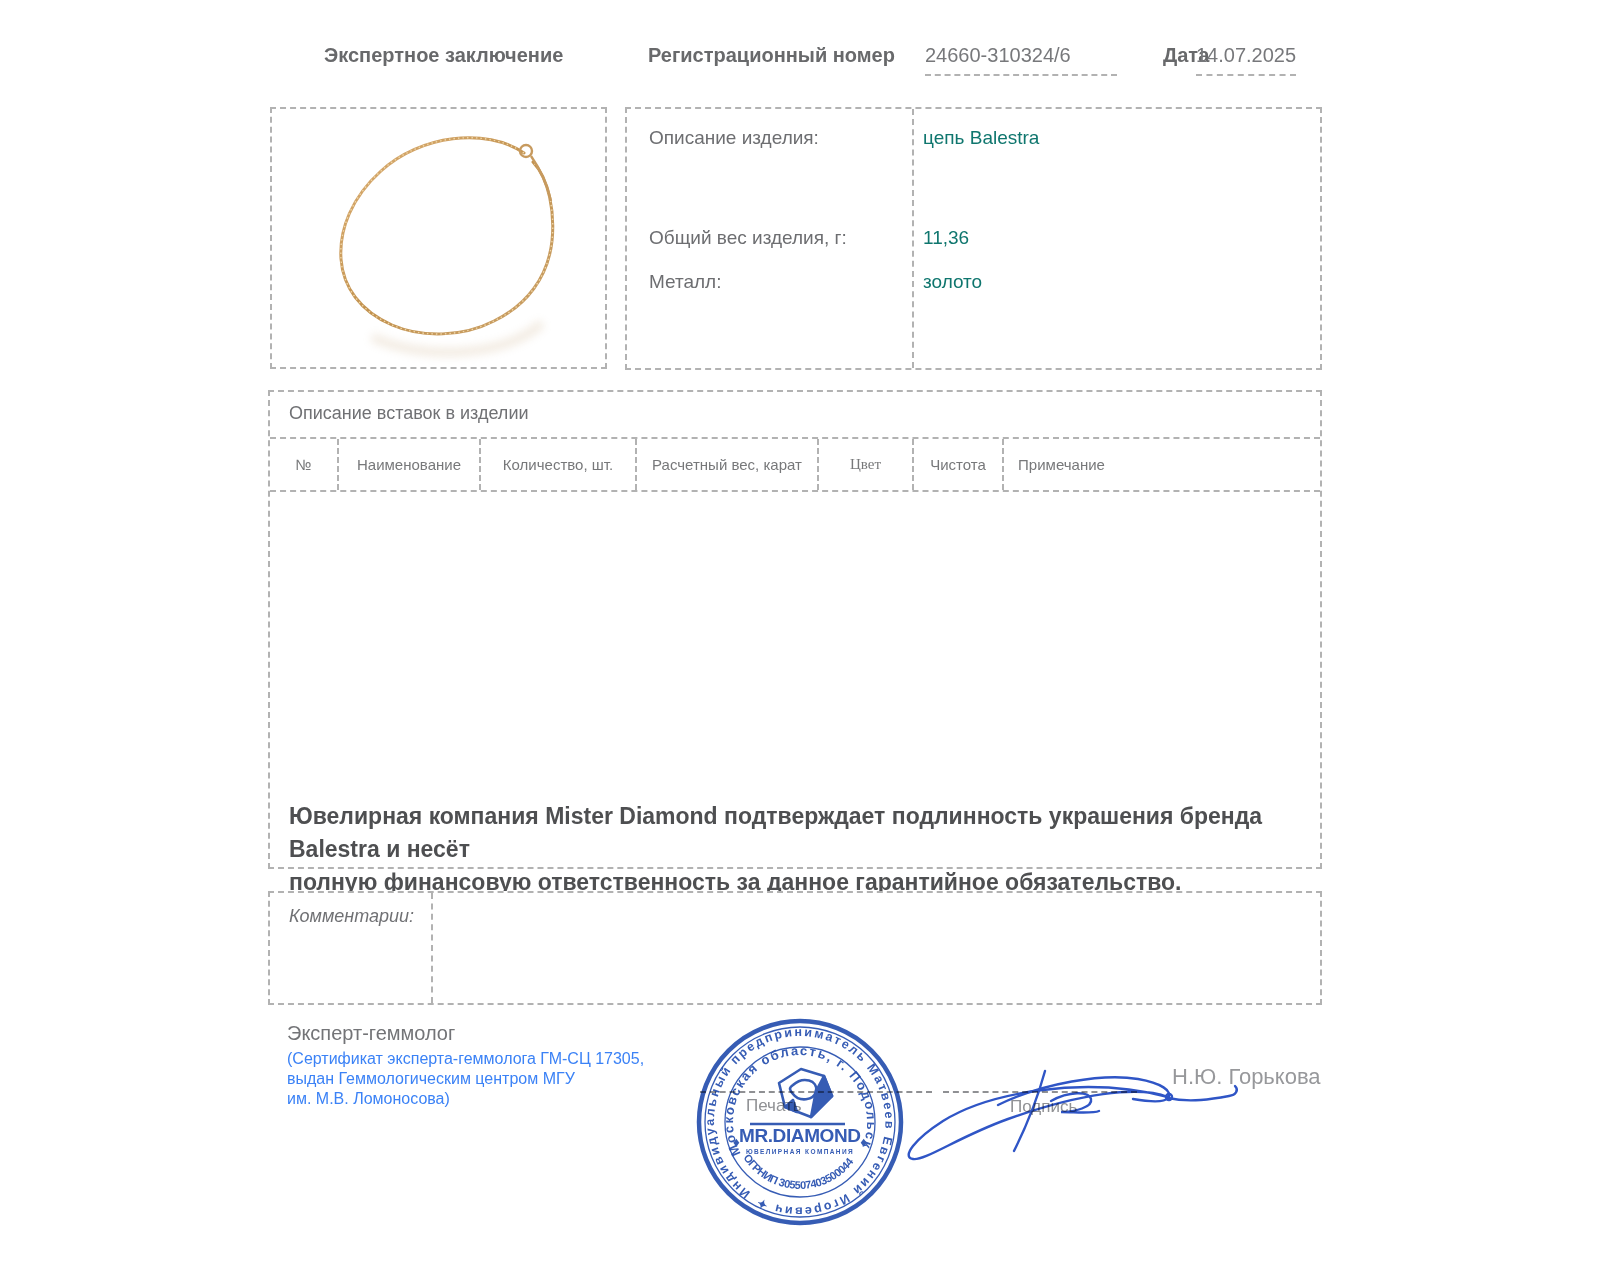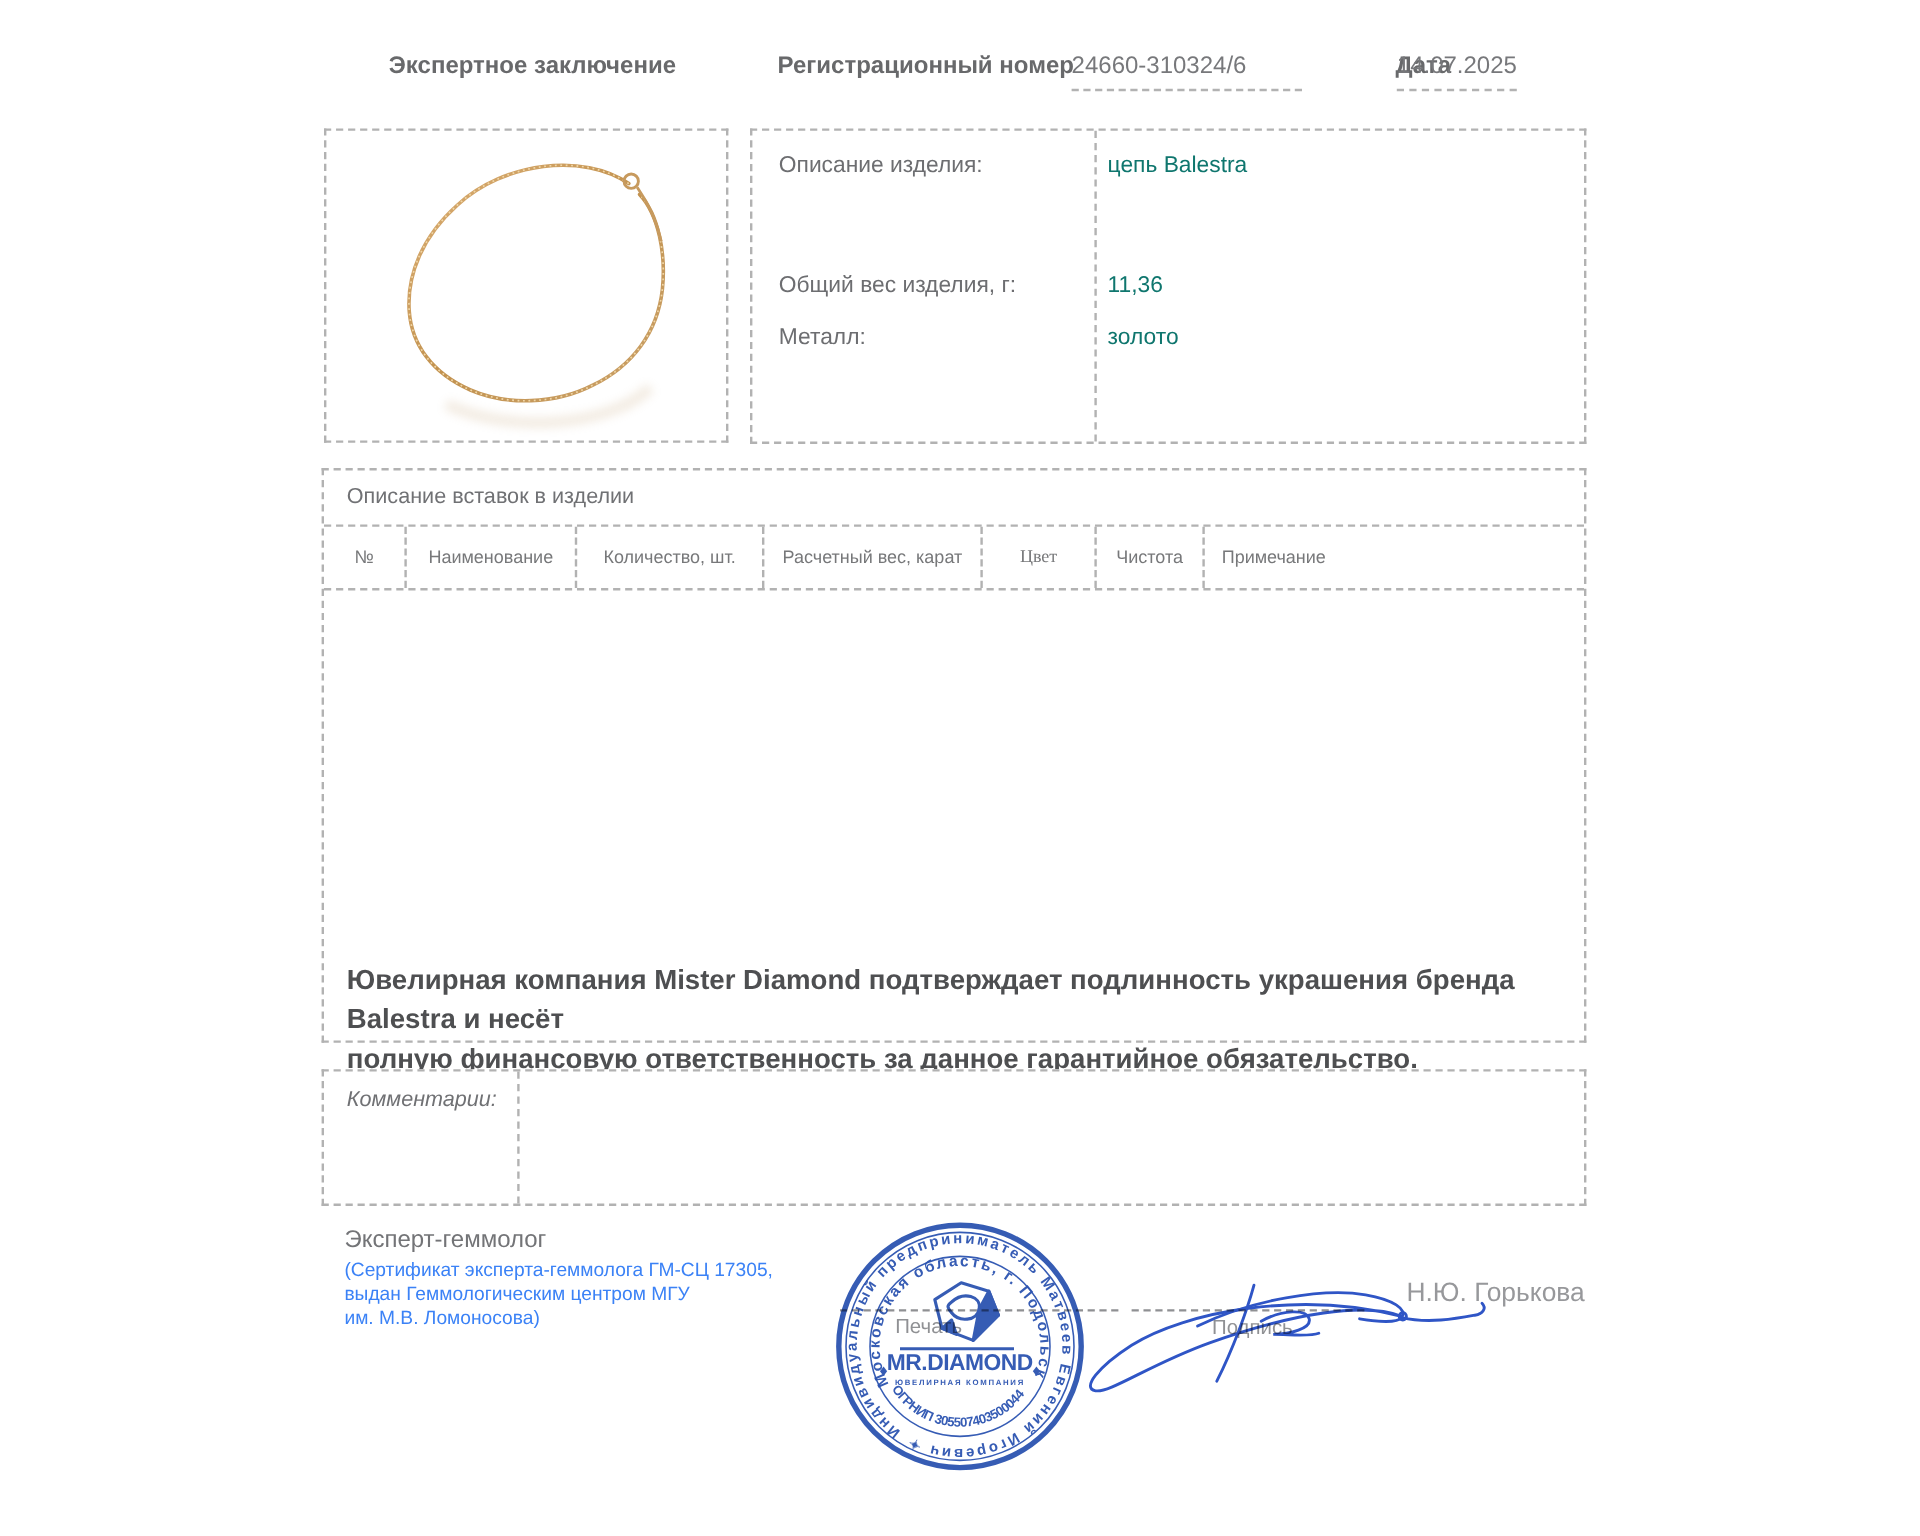--- a/index.html
+++ b/index.html
@@ -1,21 +1,21 @@
 <!DOCTYPE html>
 <html><head>
 <meta charset="utf-8">
 <style>
   html,body{margin:0;padding:0;background:#fff;}
   *{box-sizing:border-box;}
   .page{position:relative;width:1600px;height:1280px;background:#ffffff;overflow:hidden;
         font-family:"Liberation Sans", sans-serif;}
   .abs{position:absolute;}
   .b-lbl{font-weight:bold;font-size:20px;color:#68696b;}
-  .g-val{font-size:20px;color:#77787b;}
+  .g-val{font-size:20px;color:#77787b;margin-left:32px;}
   .dash-under{border-bottom:2px dashed #b2b2b2;padding-bottom:7px;}
   .dashed-box{border:2px dashed #b2b2b2;background:#fff;}
   
   .photo-box{left:270px;top:107px;width:337px;height:262px;}
   
   .details-box{left:625px;top:107px;width:697px;height:263px;}
   .details-divider{position:absolute;left:285px;top:0;bottom:0;border-left:2px dashed #b2b2b2;}
   .d-row{position:absolute;left:0;width:100%;height:24px;}
   .d-row .lbl{position:absolute;left:22px;font-size:19px;color:#6d6e71;}
   .d-row .val{position:absolute;left:296px;font-size:19px;color:#0f766e;}

